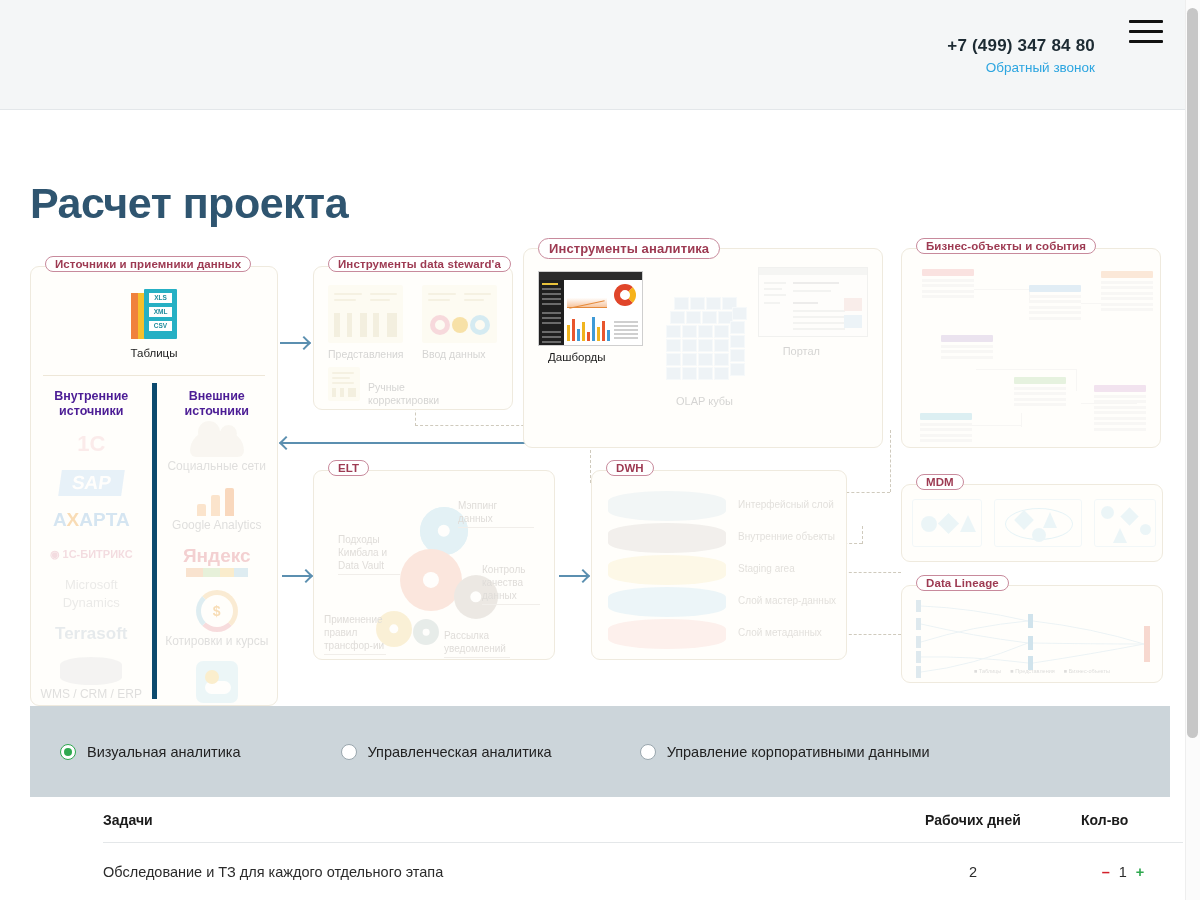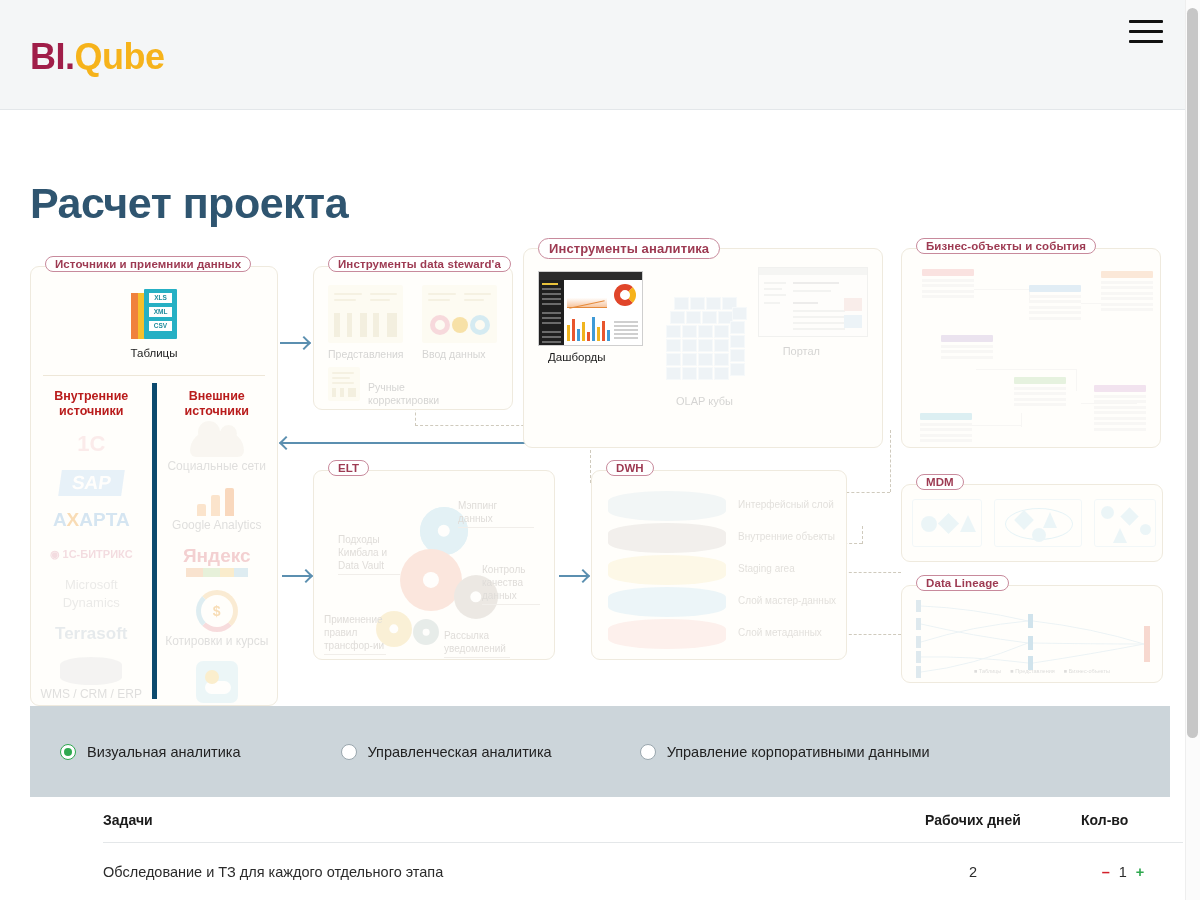--- a/index.html
+++ b/index.html
@@ -56,21 +56,21 @@
   .tables-icon { position:absolute; left:50%; transform:translateX(-50%); top:22px; width:46px; height:52px; }
   .ti-a{position:absolute;left:0;top:4px;width:9px;height:46px;background:#f0813c;}
   .ti-b{position:absolute;left:7px;top:4px;width:9px;height:46px;background:#f6c02c;}
   .ti-c{position:absolute;left:13px;top:0;width:33px;height:50px;background:#26b0c4;border-radius:1px;}
   .ti-c span{display:block;margin:4px auto 0;width:23px;height:10px;background:#fff;color:#1e8b9c;font-size:6.5px;font-weight:bold;text-align:center;line-height:10px;}
   .tables-cap { position:absolute; top:80px; width:100%; text-align:center; font-size:11.5px; color:#222; font-weight:500;}
   .src-split { position:absolute; top:108px; left:12px; right:12px; height:1px; background:#eee7d8; }
   .src-cols { position:absolute; top:116px; left:0; right:0; bottom:6px; display:flex; }
   .src-col { flex:1; text-align:center; position:relative; padding-top:6px; }
   .src-col + .src-col { border-left:5px solid #0c4a6e; }
-  .src-head { font-size:12.5px; font-weight:bold; color:#b91c1c; line-height:1.2; margin-bottom:12px; }
+  .src-head { font-size:12.5px; font-weight:bold; color:#4c1d95; line-height:1.2; margin-bottom:12px; }
   .src-item { margin-bottom:13px; }
   .src-cap { font-size:12px; color:#bdbdbd; margin-top:2px; }
   .lg1c{font:bold 22px "Liberation Sans",sans-serif;color:#f2c0c6;}
   .lgsap{display:inline-block;background:#cfe3f5;color:#fff;font:bold 19px "Liberation Sans",sans-serif;padding:2px 12px;transform:skewX(-8deg);}
   .lgax{font:bold 19px "Liberation Sans",sans-serif;color:#a9cbe8;} .lgax b{color:#f3b96c;}
   .lgbx{font:bold 11px "Liberation Sans",sans-serif;color:#d98fa3;}
   .lgms{font:13px "Liberation Sans",sans-serif;color:#bdbdbd;line-height:1.05;}
   .lgtr{font:bold 17px "Liberation Sans",sans-serif;color:#cdd6dd;}
   .cyl{width:62px;height:28px;margin:0 auto;background:#e9e9e9;border-radius:50%/28%;}
   .cloud{width:54px;height:26px;margin:0 auto;background:#f3efe7;border-radius:26px 26px 8px 8px;position:relative;}
@@ -181,22 +181,23 @@
   .step .val   { color:#2b2b2b; }
 
   
   .sb-track { position:absolute; right:0; top:0; width:15px; height:900px; background:#fbfbfb; border-left:1px solid #eee; }
   .sb-thumb { position:absolute; right:2px; top:8px; width:11px; height:730px; background:#c6c6c6; border-radius:6px; }
 </style>
 </head>
 <body>
 
 <div class="header">
-  <div class="logo">
-    <span class="bi">BI.</span><span class="qube">Qube</span>
+  <div class="hdr-right">
+    <div class="phone">+7 (499) 347 84 80</div>
+    <div class="callback">Обратный звонок</div>
   </div>
   <div class="burger">
       <i></i>
       <i></i>
       <i></i>
     </div>
 </div>
 
 <h1 class="page-title">Расчет проекта</h1>
 

